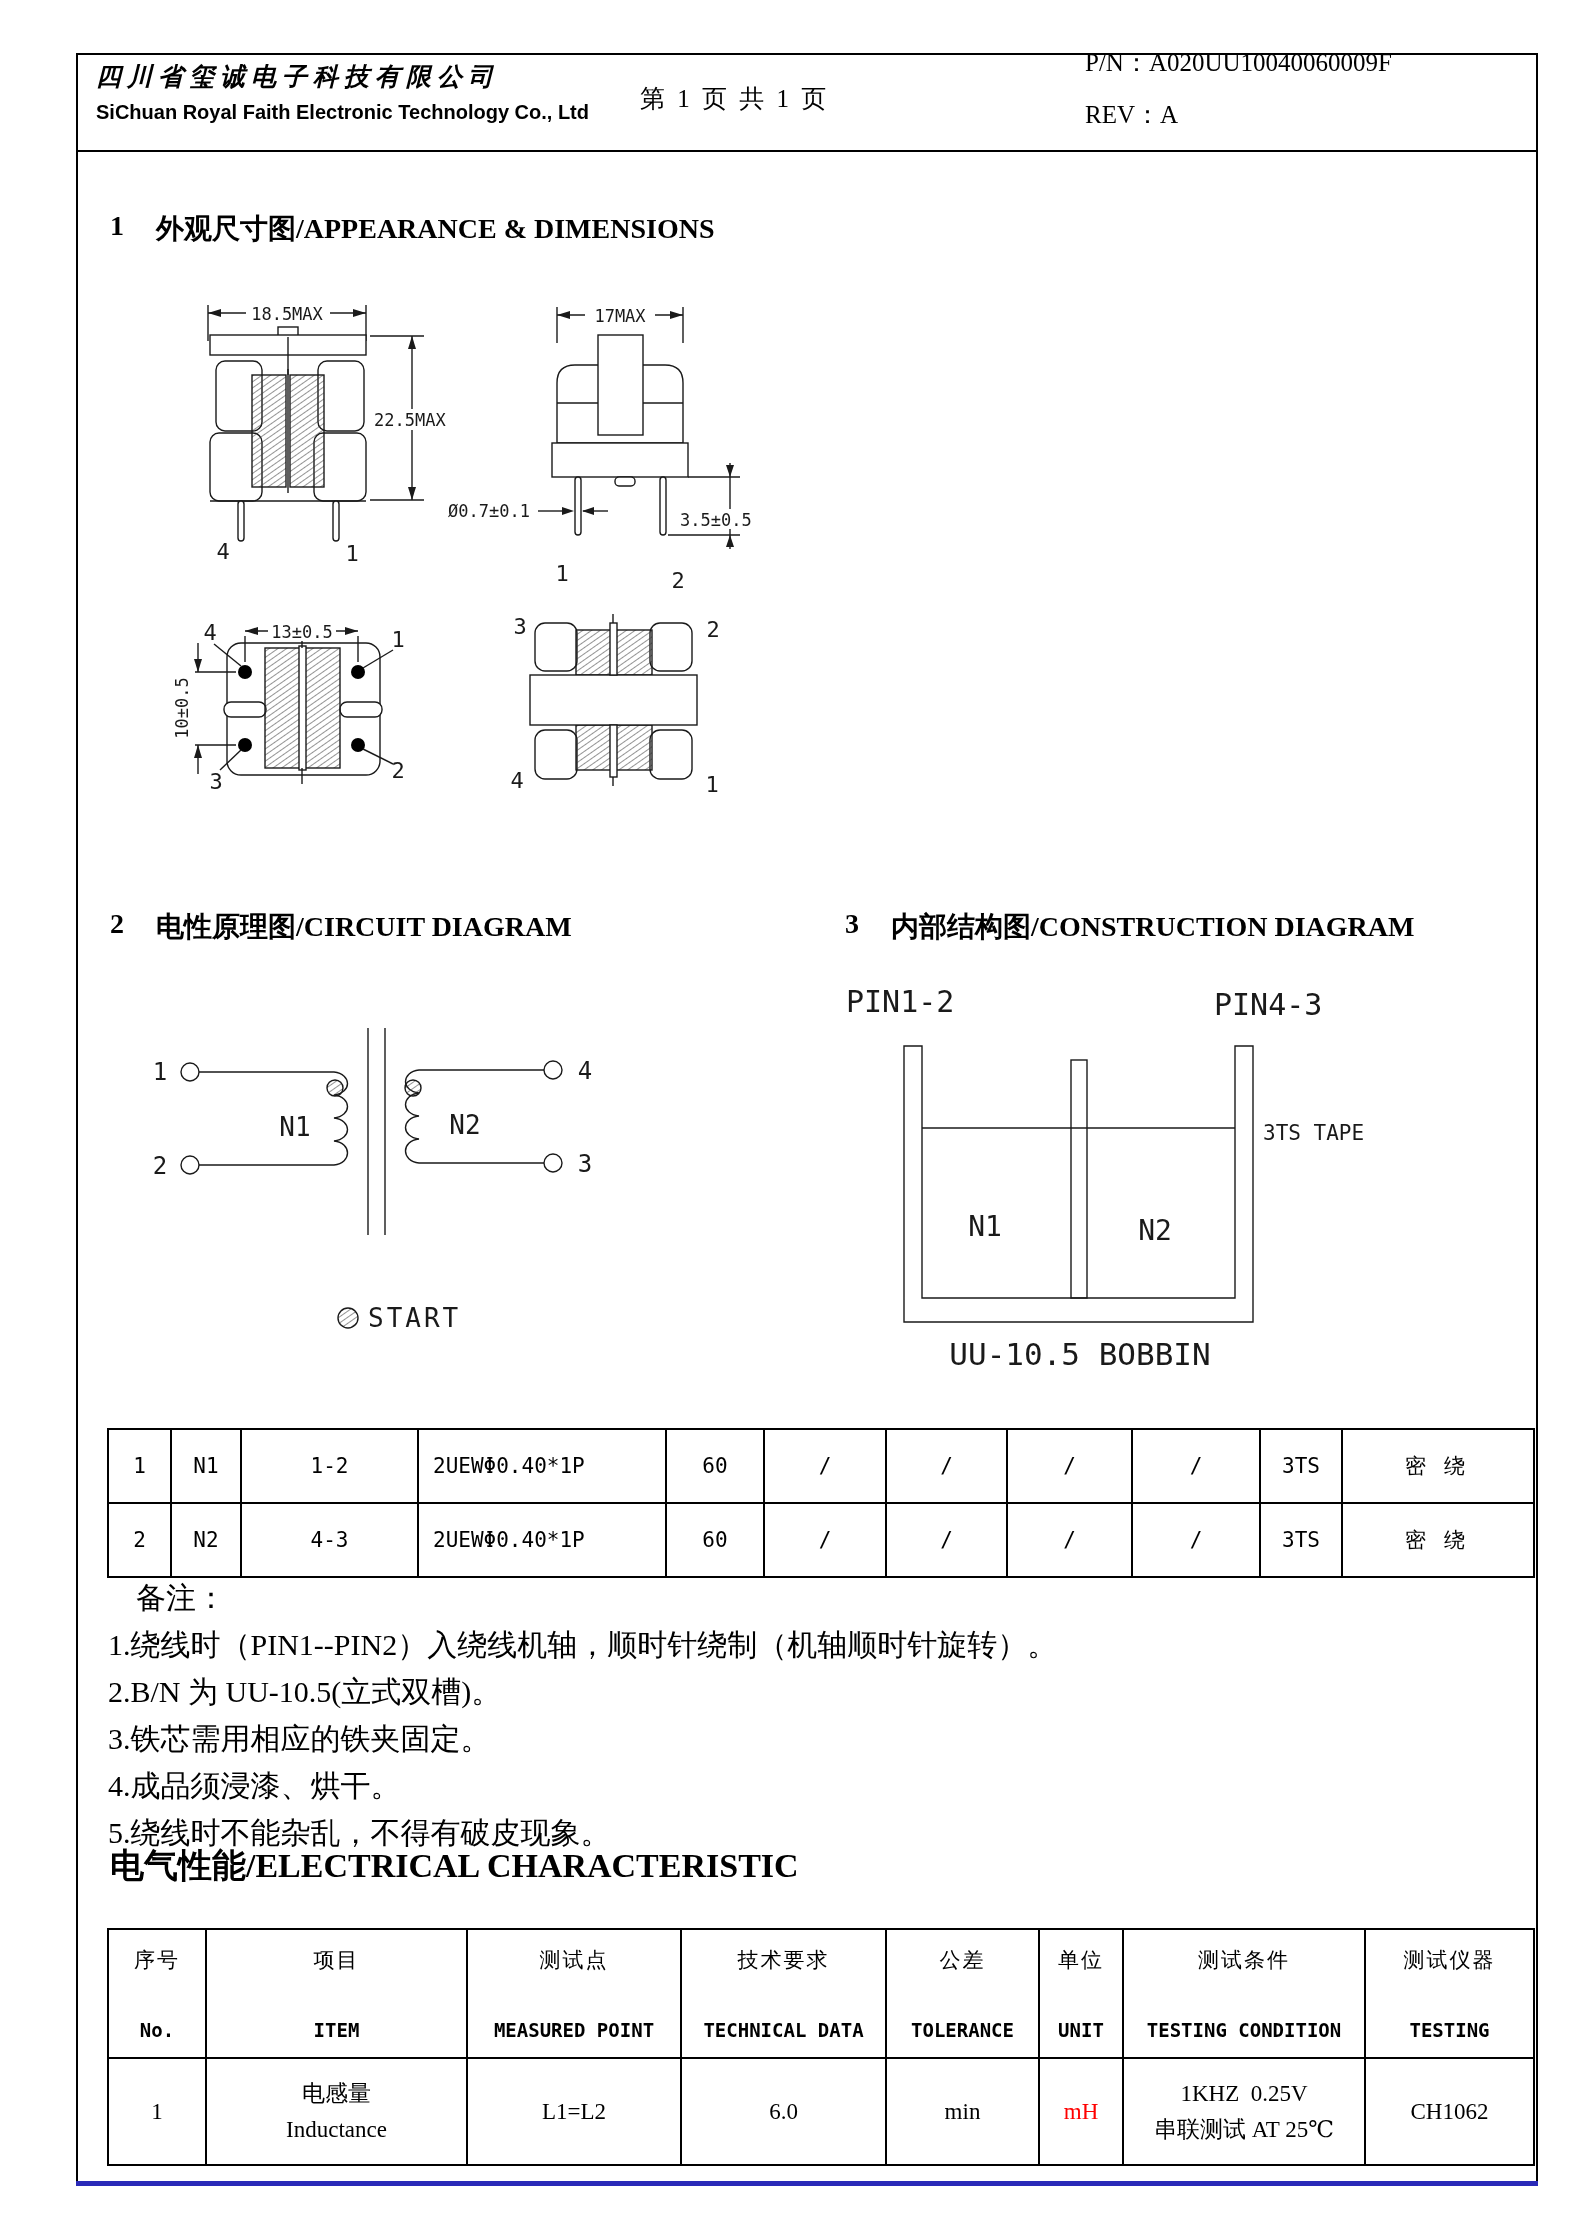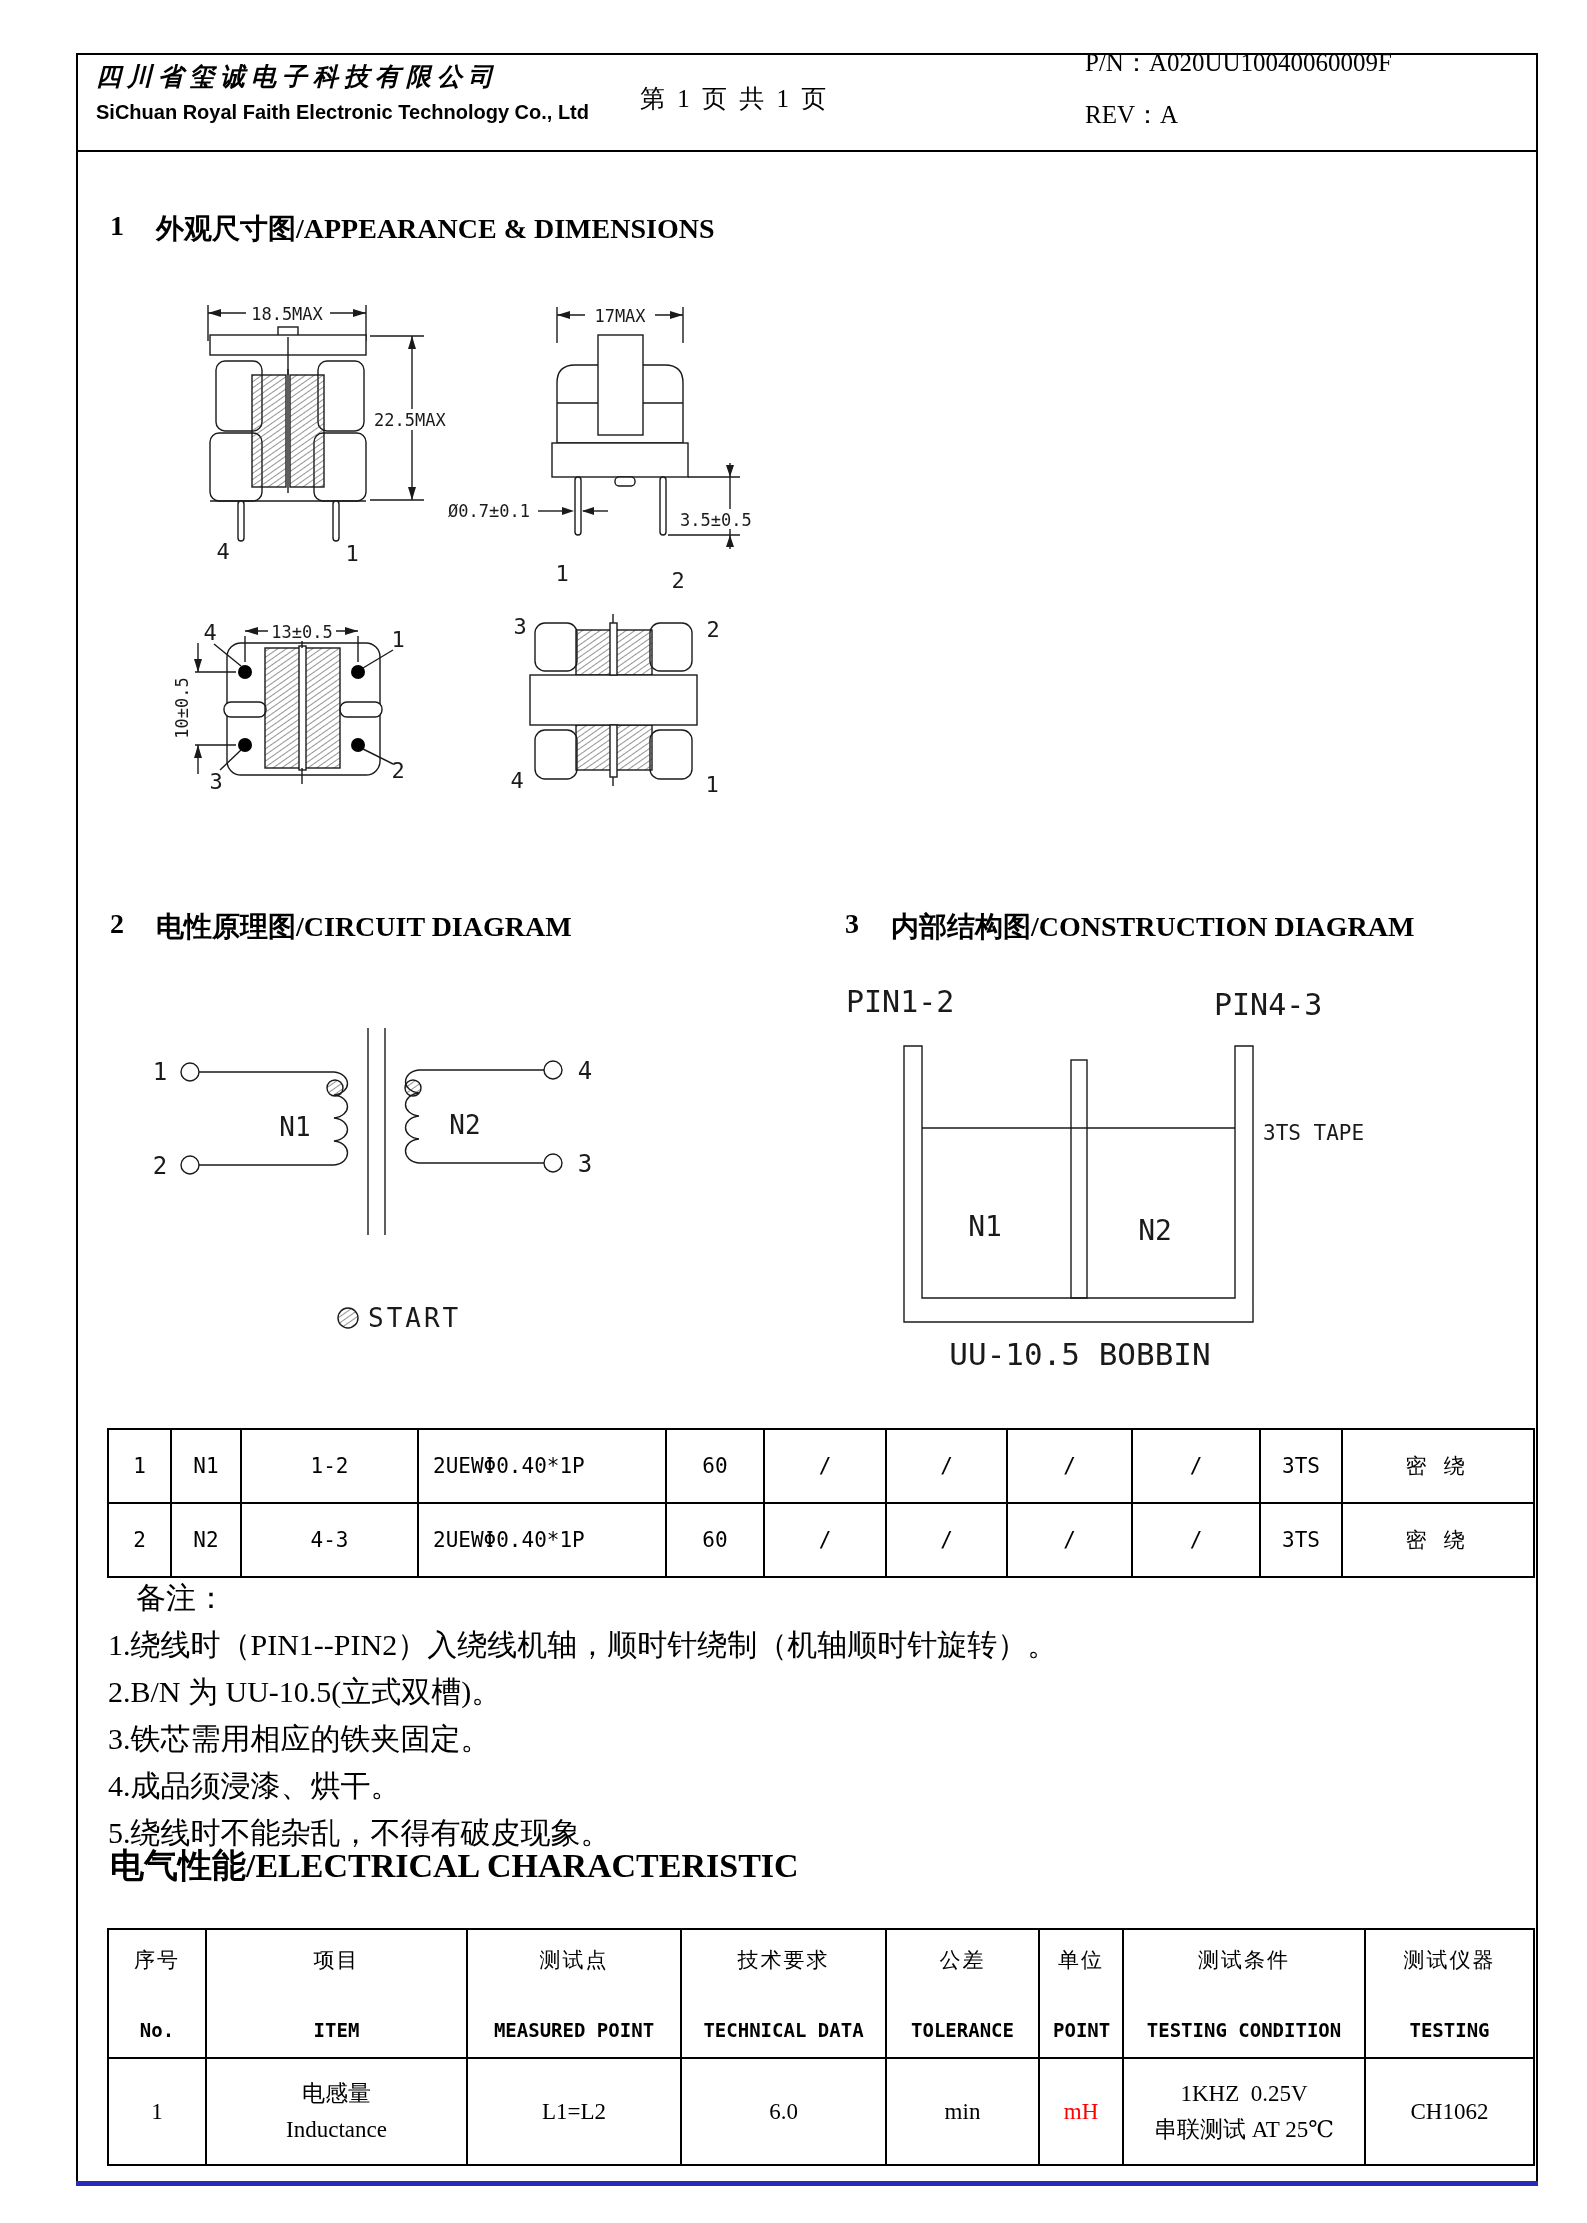--- a/index.html
+++ b/index.html
@@ -23,21 +23,21 @@
   .elec-head{left:110px;top:1843px;font-size:34px;font-weight:bold;white-space:nowrap;}
   svg{display:block;}
   svg text{font-family:"DejaVu Sans Mono",monospace;fill:#1a1a1a;}
   .cadline{stroke:#1a1a1a;stroke-width:1.4;fill:none;}
   .cadfill{stroke:#1a1a1a;stroke-width:1.4;fill:#fff;}
   table{border-collapse:collapse;table-layout:fixed;background:#fff;}
   .wtable{left:107px;top:1428px;width:1426px;}
   .wtable td{border:2px solid #000;height:70px;text-align:center;vertical-align:middle;
              font-family:"DejaVu Sans Mono",monospace;font-size:21px;overflow:hidden;}
   .wtable td.leftcell{text-align:left;padding-left:14px;}
-  .wtable td.cncell{font-family:Liberation Serif, serif;letter-spacing:6px;}
+  .wtable td.cncell{font-family:Liberation Sans, sans-serif;letter-spacing:6px;}
   .notes{left:108px;top:1574px;font-size:30px;line-height:47px;white-space:nowrap;}
   .notes .note-title{margin-left:28px;}
   .etable{left:107px;top:1928px;width:1426px;}
   .etable td{border:2px solid #000;text-align:center;vertical-align:middle;overflow:hidden;}
   .etable .hrow td{height:125px;}
   .etable .drow td{height:103px;font-size:23px;}
   .hcell{display:flex;flex-direction:column;justify-content:space-between;height:95px;padding:6px 12px;}
   .hcn{font-size:21px;letter-spacing:2px;}
   .hen{font-size:19px;font-weight:bold;font-family:"DejaVu Sans Mono",monospace;letter-spacing:0px;}
   .two-line{line-height:36px;}
@@ -355,21 +355,21 @@
           </td>
       <td>
             <div class="hcell">
               <span class="hcn">公差</span>
               <span class="hen">TOLERANCE</span>
             </div>
           </td>
       <td>
             <div class="hcell">
               <span class="hcn">单位</span>
-              <span class="hen">POINT</span>
+              <span class="hen">UNIT</span>
             </div>
           </td>
       <td>
             <div class="hcell">
               <span class="hcn">测试条件</span>
               <span class="hen">TESTING CONDITION</span>
             </div>
           </td>
       <td>
             <div class="hcell">

